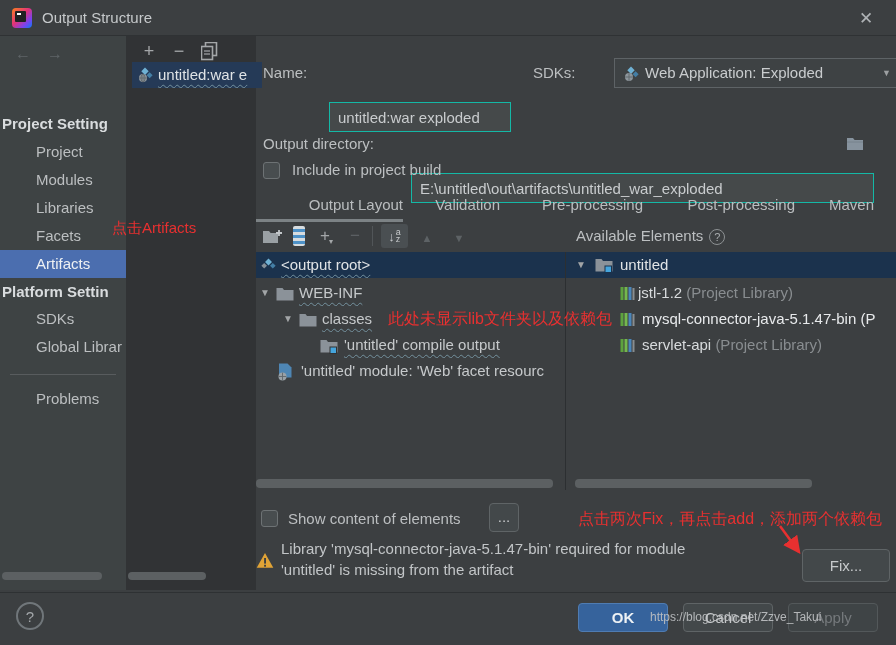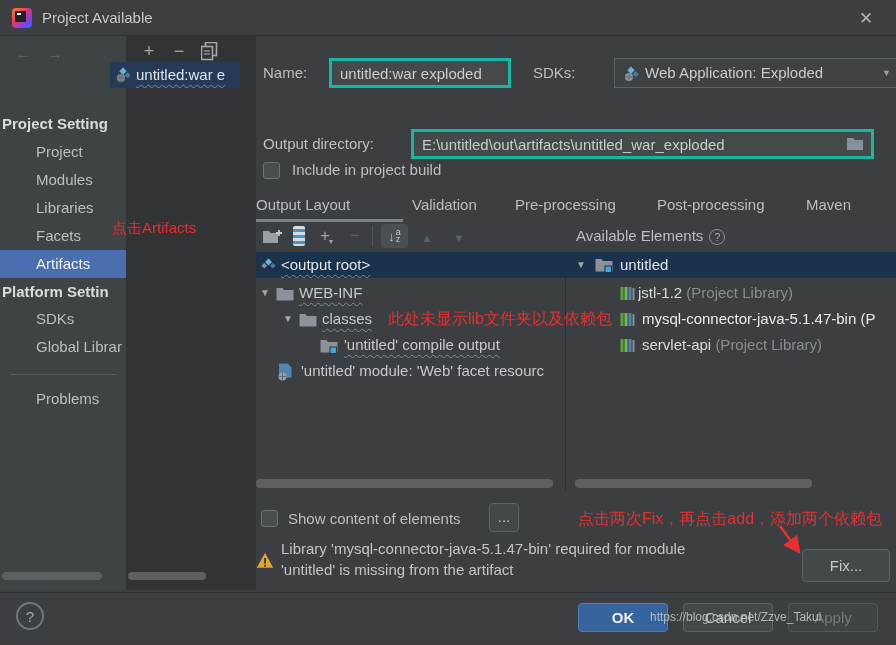--- a/index.html
+++ b/index.html
@@ -27,28 +27,28 @@
   .sidebar { left:0; top:36px; width:126px; height:554px; background:#3e4344; }
   .nav-arrow { top:44px; width:22px; height:20px; color:#5f6568; font-size:16px; line-height:20px; text-align:center; }
   .side-item { left:0; width:126px; height:28px; line-height:28px; padding-left:36px; }
   .side-head { left:0; width:114px; height:28px; line-height:28px; padding-left:2px; font-weight:bold; color:#d9dcde; overflow:hidden; white-space:nowrap; }
   .side-sel { background:#4b6eaf; color:#eef1f3; }
   .side-div { left:10px; width:106px; height:1px; background:#585c5e; }
   .hthumb { height:8px; border-radius:4px; background:#5c6062; }
 
   .col2 { left:126px; top:36px; width:130px; height:554px; background:#313335; }
   .tb-glyph { width:22px; height:22px; text-align:center; line-height:22px; font-size:18px; color:#a4a7a9; }
-  .art-row { left:110px; top:62px; width:130px; height:26px; background:#253a57; }
+  .art-row { left:132px; top:62px; width:130px; height:26px; background:#253a57; }
 
   .label { line-height:30px; }
-  .field { background:#45494a; border:3px solid #14b8a6; color:#c9ccce; font-family:"Liberation Sans",sans-serif; font-size:15px; padding:0 8px; outline:none; }
+  .field { background:#45494a; border:1px solid #14b8a6; color:#c9ccce; font-family:"Liberation Sans",sans-serif; font-size:15px; padding:0 8px; outline:none;margin-top:44px; }
   .combo { background:#3e4244; border:1px solid #5e6366; }
   .cbx { width:17px; height:17px; background:#484d4f; border:1px solid #6d7274; border-radius:3px; }
 
-  .tab { top:194px; height:22px; line-height:22px; text-align:left; color:#babdbf; cursor:pointer; }
+  .tab { top:194px; height:22px; line-height:22px; text-align:right; color:#babdbf; cursor:pointer; }
   .tab-underline { left:256px; top:219px; width:147px; height:3px; background:#7c8285; }
 
   .icon-dim { color:#5d6265; }
   .sort-btn { left:381px; top:224px; width:27px; height:24px; background:#4a4f52; border-radius:3px; display:flex; align-items:center; justify-content:center; gap:1px; }
   .sort-col { display:flex; flex-direction:column; line-height:7px; font-size:9px; color:#c7cacc; }
 
   .band { left:256px; top:252px; width:640px; height:26px; background:#1b324d; }
   .vdiv { left:565px; top:252px; width:1px; height:238px; background:#2c2f31; }
   .tree-label { height:26px; line-height:26px; }
   .expander { width:14px; height:26px; line-height:26px; font-size:10px; color:#a2a5a7; text-align:center; }
@@ -68,21 +68,21 @@
 </head>
 <body>
 
 <div class="win">
 
   <div class="abs titlebar">
     <div class="abs logo">
       <span class="logo-inner"></span>
       <span class="logo-bar"></span>
     </div>
-    <div class="abs title-text">Project Available</div>
+    <div class="abs title-text">Output Structure</div>
     <div class="abs close-x">✕</div>
   </div>
 
   <div class="abs sidebar"></div>
   <div class="abs nav-arrow" style="left:12px;">←</div>
   <div class="abs nav-arrow" style="left:44px;">→</div>
 
   <div class="abs side-head" style="top:110px;">Project Setting</div>
   <div class="abs side-item" style="top:138px;">Project</div>
   <div class="abs side-item" style="top:166px;">Modules</div>

